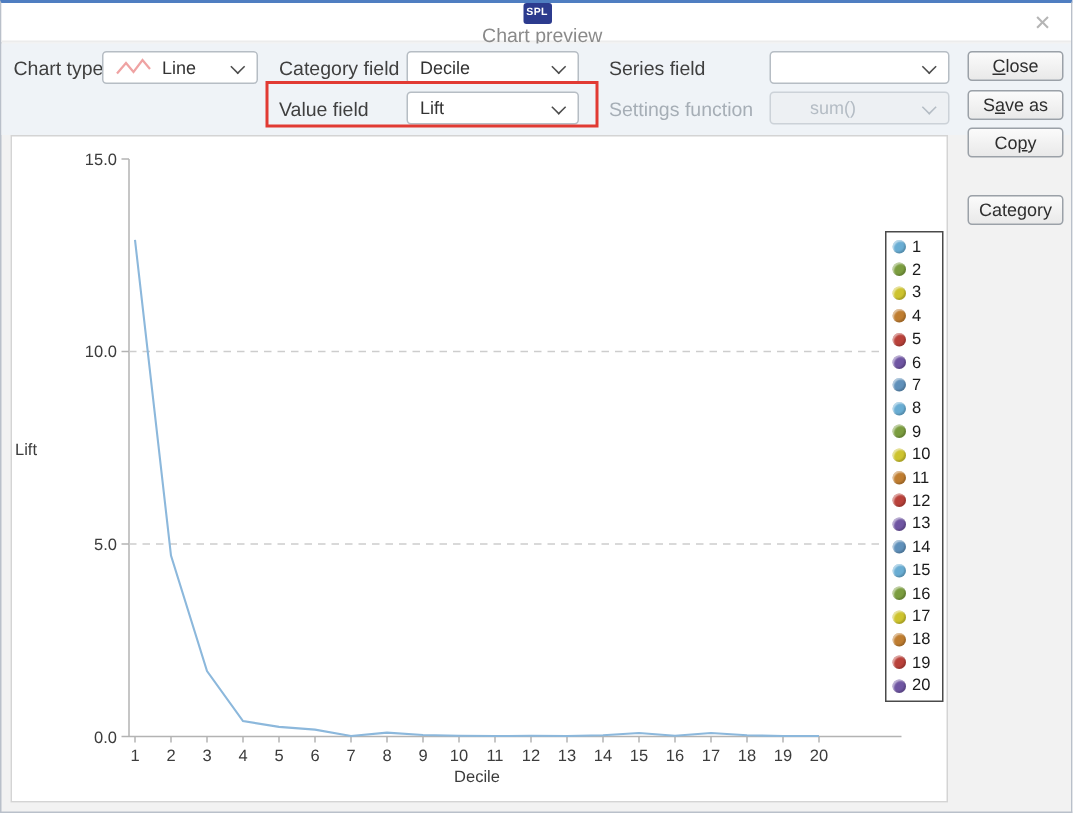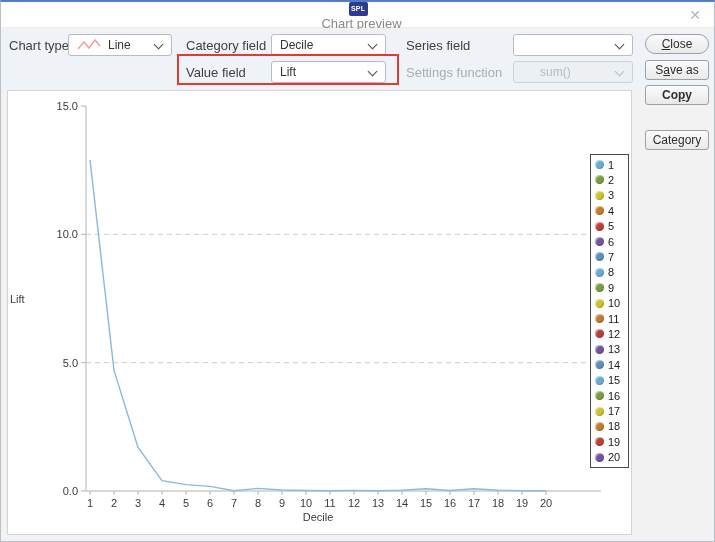--- a/index.html
+++ b/index.html
@@ -129,23 +129,23 @@
 
     <div class="tb-label disabled" style="left:405px; top:36px;">Settings function</div>
     <div class="dropdown disabled" style="left:512px; top:32px; width:120px;">
       <span>sum()</span>
       <span class="chev"></span>
     </div>
   </div>
 
   <div class="highlight-rect"></div>
 
-  <button class="btn" style="top:32px;border-radius:10px;"><span></span><span class="key">C</span><span>lose</span></button>
+  <button class="btn" style="top:32px;"><span></span><span class="key">C</span><span>lose</span></button>
   <button class="btn" style="top:58px;"><span>S</span><span class="key">a</span><span>ve as</span></button>
-  <button class="btn" style="top:83px;font-weight:bold;"><span>Co</span><span class="key">p</span><span>y</span></button>
+  <button class="btn" style="top:83px;"><span>Co</span><span class="key">p</span><span>y</span></button>
   <button class="btn" style="top:128px;"><span>Category</span></button>
 
   <div class="chart-panel">
     <svg id="chart-svg" width="623" height="443" viewBox="0 0 623 443">
         <text x="538" y="416" text-anchor="middle" class="tick-label">20</text>
         <line x1="538" y1="400" x2="538" y2="404" stroke="#b3b3b3"></line>
         <text x="514" y="416" text-anchor="middle" class="tick-label">19</text>
         <line x1="514" y1="400" x2="514" y2="404" stroke="#b3b3b3"></line>
         <text x="490" y="416" text-anchor="middle" class="tick-label">18</text>
         <line x1="490" y1="400" x2="490" y2="404" stroke="#b3b3b3"></line>

